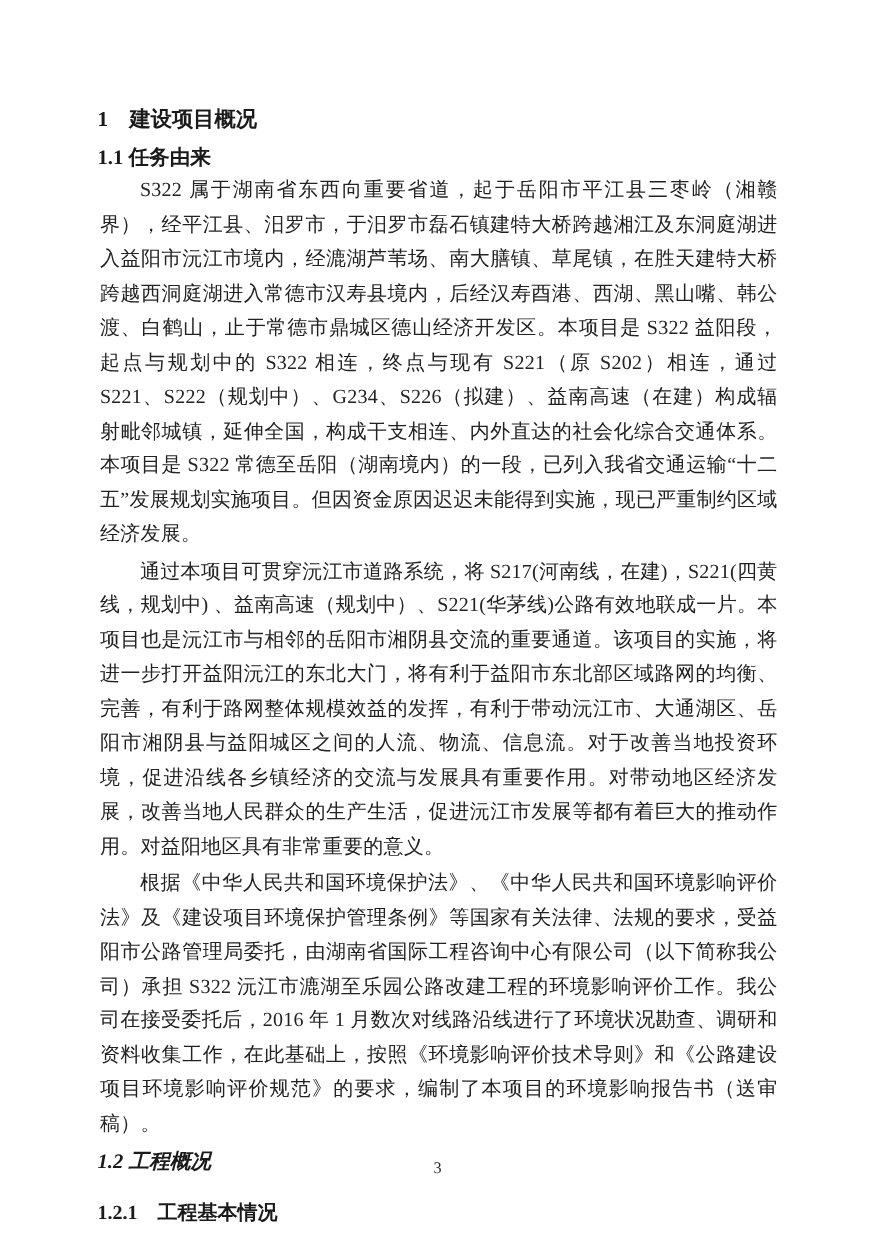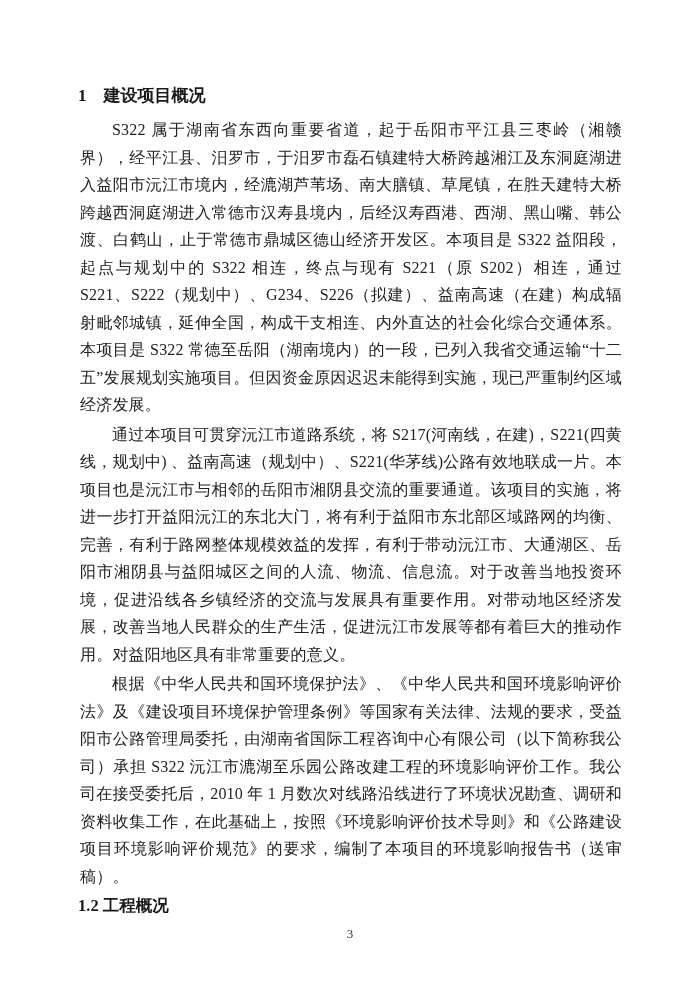--- a/index.html
+++ b/index.html
@@ -34,20 +34,21 @@
   .h2 {
     font-size: 16.5px;
     font-weight: bold;
     margin: 0 0 3px 0;
     line-height: 20px;
     color: #1a1a1a;
   }
   .h2-s12 {
     margin-top: 6px;
     margin-bottom: 22px;
+    font-style: italic;
   }
   .h3 {
     font-size: 16px;
     font-weight: bold;
     margin: 0 0 4px 0;
     line-height: 20px;
     color: #1a1a1a;
   }
   .para {
     font-size: 16px;
@@ -80,27 +81,29 @@
   }
 </style>
 </head>
 <body>
 
 <div class="page">
   <div class="content">
 
     <div class="h1">1　建设项目概况</div>
 
+    <div class="h2">1.1 任务由来</div>
 
     <p class="para">S322 属于湖南省东西向重要省道，起于岳阳市平江县三枣岭（湘赣界），经平江县、汨罗市，于汨罗市磊石镇建特大桥跨越湘江及东洞庭湖进入益阳市沅江市境内，经漉湖芦苇场、南大膳镇、草尾镇，在胜天建特大桥跨越西洞庭湖进入常德市汉寿县境内，后经汉寿酉港、西湖、黑山嘴、韩公渡、白鹤山，止于常德市鼎城区德山经济开发区。本项目是 S322 益阳段，起点与规划中的 S322 相连，终点与现有 S221（原 S202）相连，通过 S221、S222（规划中）、G234、S226（拟建）、益南高速（在建）构成辐射毗邻城镇，延伸全国，构成干支相连、内外直达的社会化综合交通体系。本项目是 S322 常德至岳阳（湖南境内）的一段，已列入我省交通运输“十二五”发展规划实施项目。但因资金原因迟迟未能得到实施，现已严重制约区域经济发展。</p>
 
     <p class="para">通过本项目可贯穿沅江市道路系统，将 S217(河南线，在建)，S221(四黄线，规划中) 、益南高速（规划中）、S221(华茅线)公路有效地联成一片。本项目也是沅江市与相邻的岳阳市湘阴县交流的重要通道。该项目的实施，将进一步打开益阳沅江的东北大门，将有利于益阳市东北部区域路网的均衡、完善，有利于路网整体规模效益的发挥，有利于带动沅江市、大通湖区、岳阳市湘阴县与益阳城区之间的人流、物流、信息流。对于改善当地投资环境，促进沿线各乡镇经济的交流与发展具有重要作用。对带动地区经济发展，改善当地人民群众的生产生活，促进沅江市发展等都有着巨大的推动作用。对益阳地区具有非常重要的意义。</p>
 
-    <p class="para">根据《中华人民共和国环境保护法》、《中华人民共和国环境影响评价法》及《建设项目环境保护管理条例》等国家有关法律、法规的要求，受益阳市公路管理局委托，由湖南省国际工程咨询中心有限公司（以下简称我公司）承担 S322 沅江市漉湖至乐园公路改建工程的环境影响评价工作。我公司在接受委托后，2010 年 1 月数次对线路沿线进行了环境状况勘查、调研和资料收集工作，在此基础上，按照《环境影响评价技术导则》和《公路建设项目环境影响评价规范》的要求，编制了本项目的环境影响报告书（送审稿）。</p>
+    <p class="para">根据《中华人民共和国环境保护法》、《中华人民共和国环境影响评价法》及《建设项目环境保护管理条例》等国家有关法律、法规的要求，受益阳市公路管理局委托，由湖南省国际工程咨询中心有限公司（以下简称我公司）承担 S322 沅江市漉湖至乐园公路改建工程的环境影响评价工作。我公司在接受委托后，2016 年 1 月数次对线路沿线进行了环境状况勘查、调研和资料收集工作，在此基础上，按照《环境影响评价技术导则》和《公路建设项目环境影响评价规范》的要求，编制了本项目的环境影响报告书（送审稿）。</p>
 
     <div class="h2 h2-s12">1.2 工程概况</div>
 
+    <div class="h3">1.2.1　工程基本情况</div>
 
 
   </div>
 
   <div class="page-number">3</div>
 </div>
 
 </body></html>

